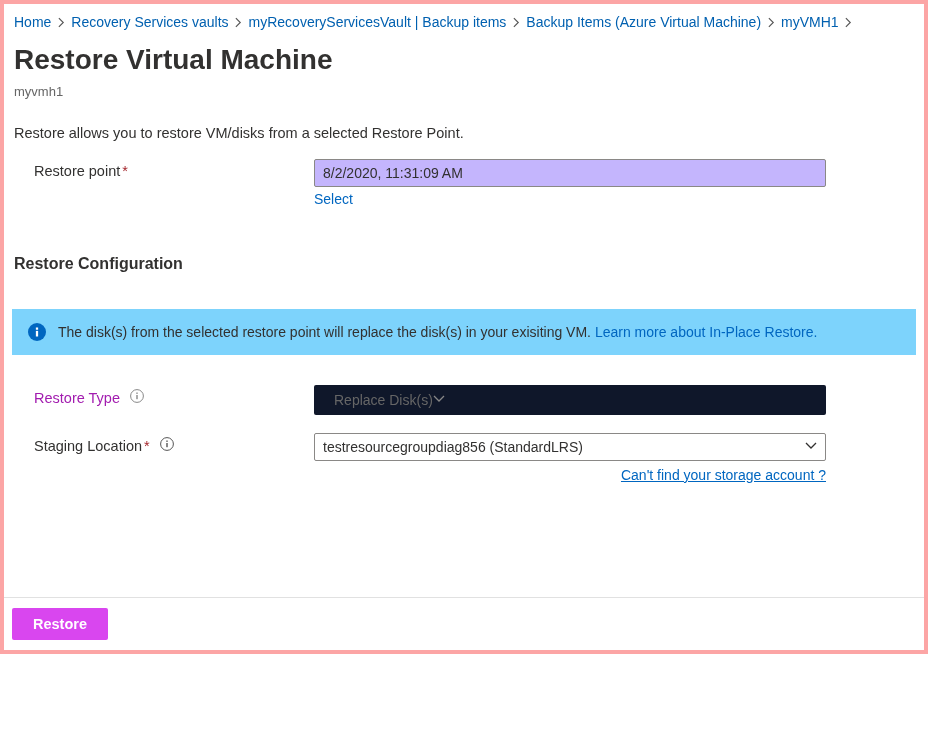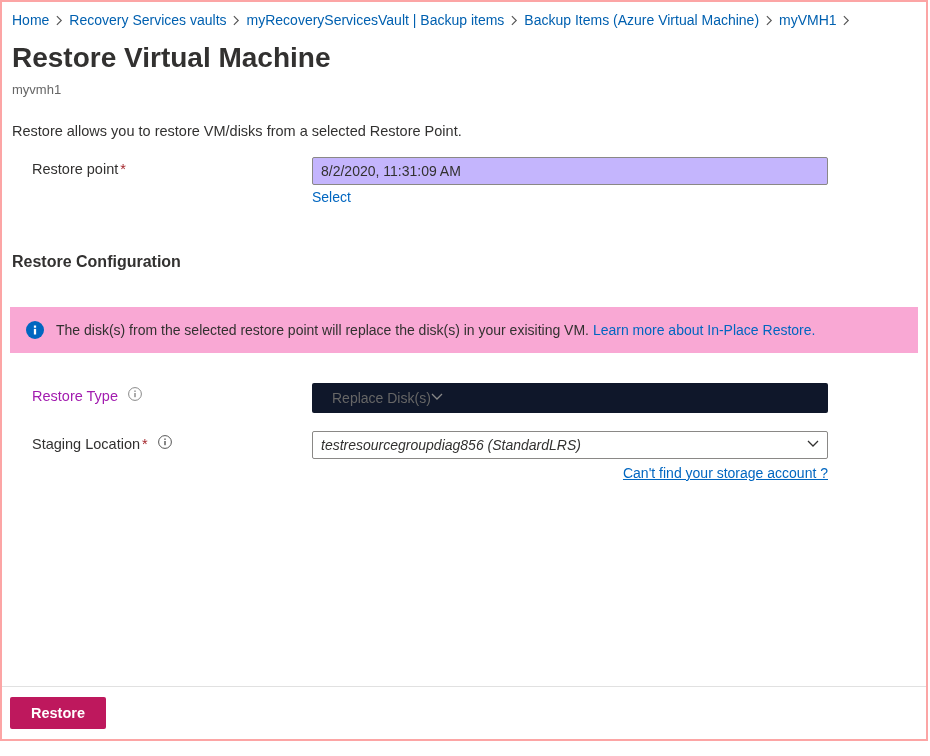--- a/index.html
+++ b/index.html
@@ -5,22 +5,22 @@
   * { box-sizing: border-box; }
   html, body {
     margin: 0; padding: 0;
     width: 930px; height: 756px;
     font-family: "Segoe UI", Arial, sans-serif;
     font-size: 14px;
     color: #323130;
     background: #ffffff;
   }
   .page {
-    border: 2px solid #fca5a5;
-    width: 928px; height: 741px;
+    border: 4px solid #fca5a5;
+    width: 928px; height: 654px;
     position: relative;
   }
   .content { padding: 8px 8px 0 8px; }
   .breadcrumb {
     display: flex; flex-wrap: wrap; align-items: center;
     font-size: 14px; gap: 4px;
     padding: 2px 0 0 2px;
   }
   .breadcrumb a { color: #0060b0; text-decoration: none; cursor: pointer; }
   .chev { color: #555; width: 12px; height: 12px; display: inline-flex; align-items: center; justify-content: center; }
@@ -75,21 +75,21 @@
     border: 1px solid #323130;
     display: flex; align-items: center; justify-content: center;
     background: #fff;
   }
   .radio.selected .radio-circle { border: 1px solid #0078d4; }
   .radio.selected .radio-circle::after {
     content: ""; width: 10px; height: 10px;
     border-radius: 50%; background: #0078d4;
   }
   .info-banner {
-    background: #f9a8d4;
+    background: #7dd3fc;
     display: flex; align-items: center;
     padding: 14px 16px;
     margin: 36px 0 0 0;
     font-size: 14px;
   }
   .info-icon {
     width: 18px; height: 18px; flex: 0 0 18px;
     margin-right: 12px;
   }
   .disabled-label { color: #a21caf; }
@@ -109,38 +109,37 @@
   }
   .select-box {
     background: #fff;
     border: 1px solid #8a8886;
     width: 100%;
     height: 28px;
     display: flex; align-items: center; justify-content: space-between;
     padding: 0 8px;
     border-radius: 2px;
     cursor: pointer;
-    font-style: italic;
   }
   .chev-svg { width: 12px; height: 12px; }
   .storage-link {
     display: block; text-align: right;
     margin-top: 6px;
     color: #0066c0;
     text-decoration: underline;
     cursor: pointer;
     font-size: 14px;
   }
   .footer {
     position: absolute; bottom: 0; left: 0; right: 0;
     border-top: 1px solid #e1e1e1;
     padding: 10px 8px;
   }
   .primary-btn {
-    background: #be185d; color: #fff;
+    background: #d946ef; color: #fff;
     border: none; font-size: 14.5px; font-weight: 600;
     padding: 6px 16px; border-radius: 2px;
     cursor: pointer;
     min-width: 96px;
     height: 32px;
   }
 </style>
 </head>
 <body>
 

